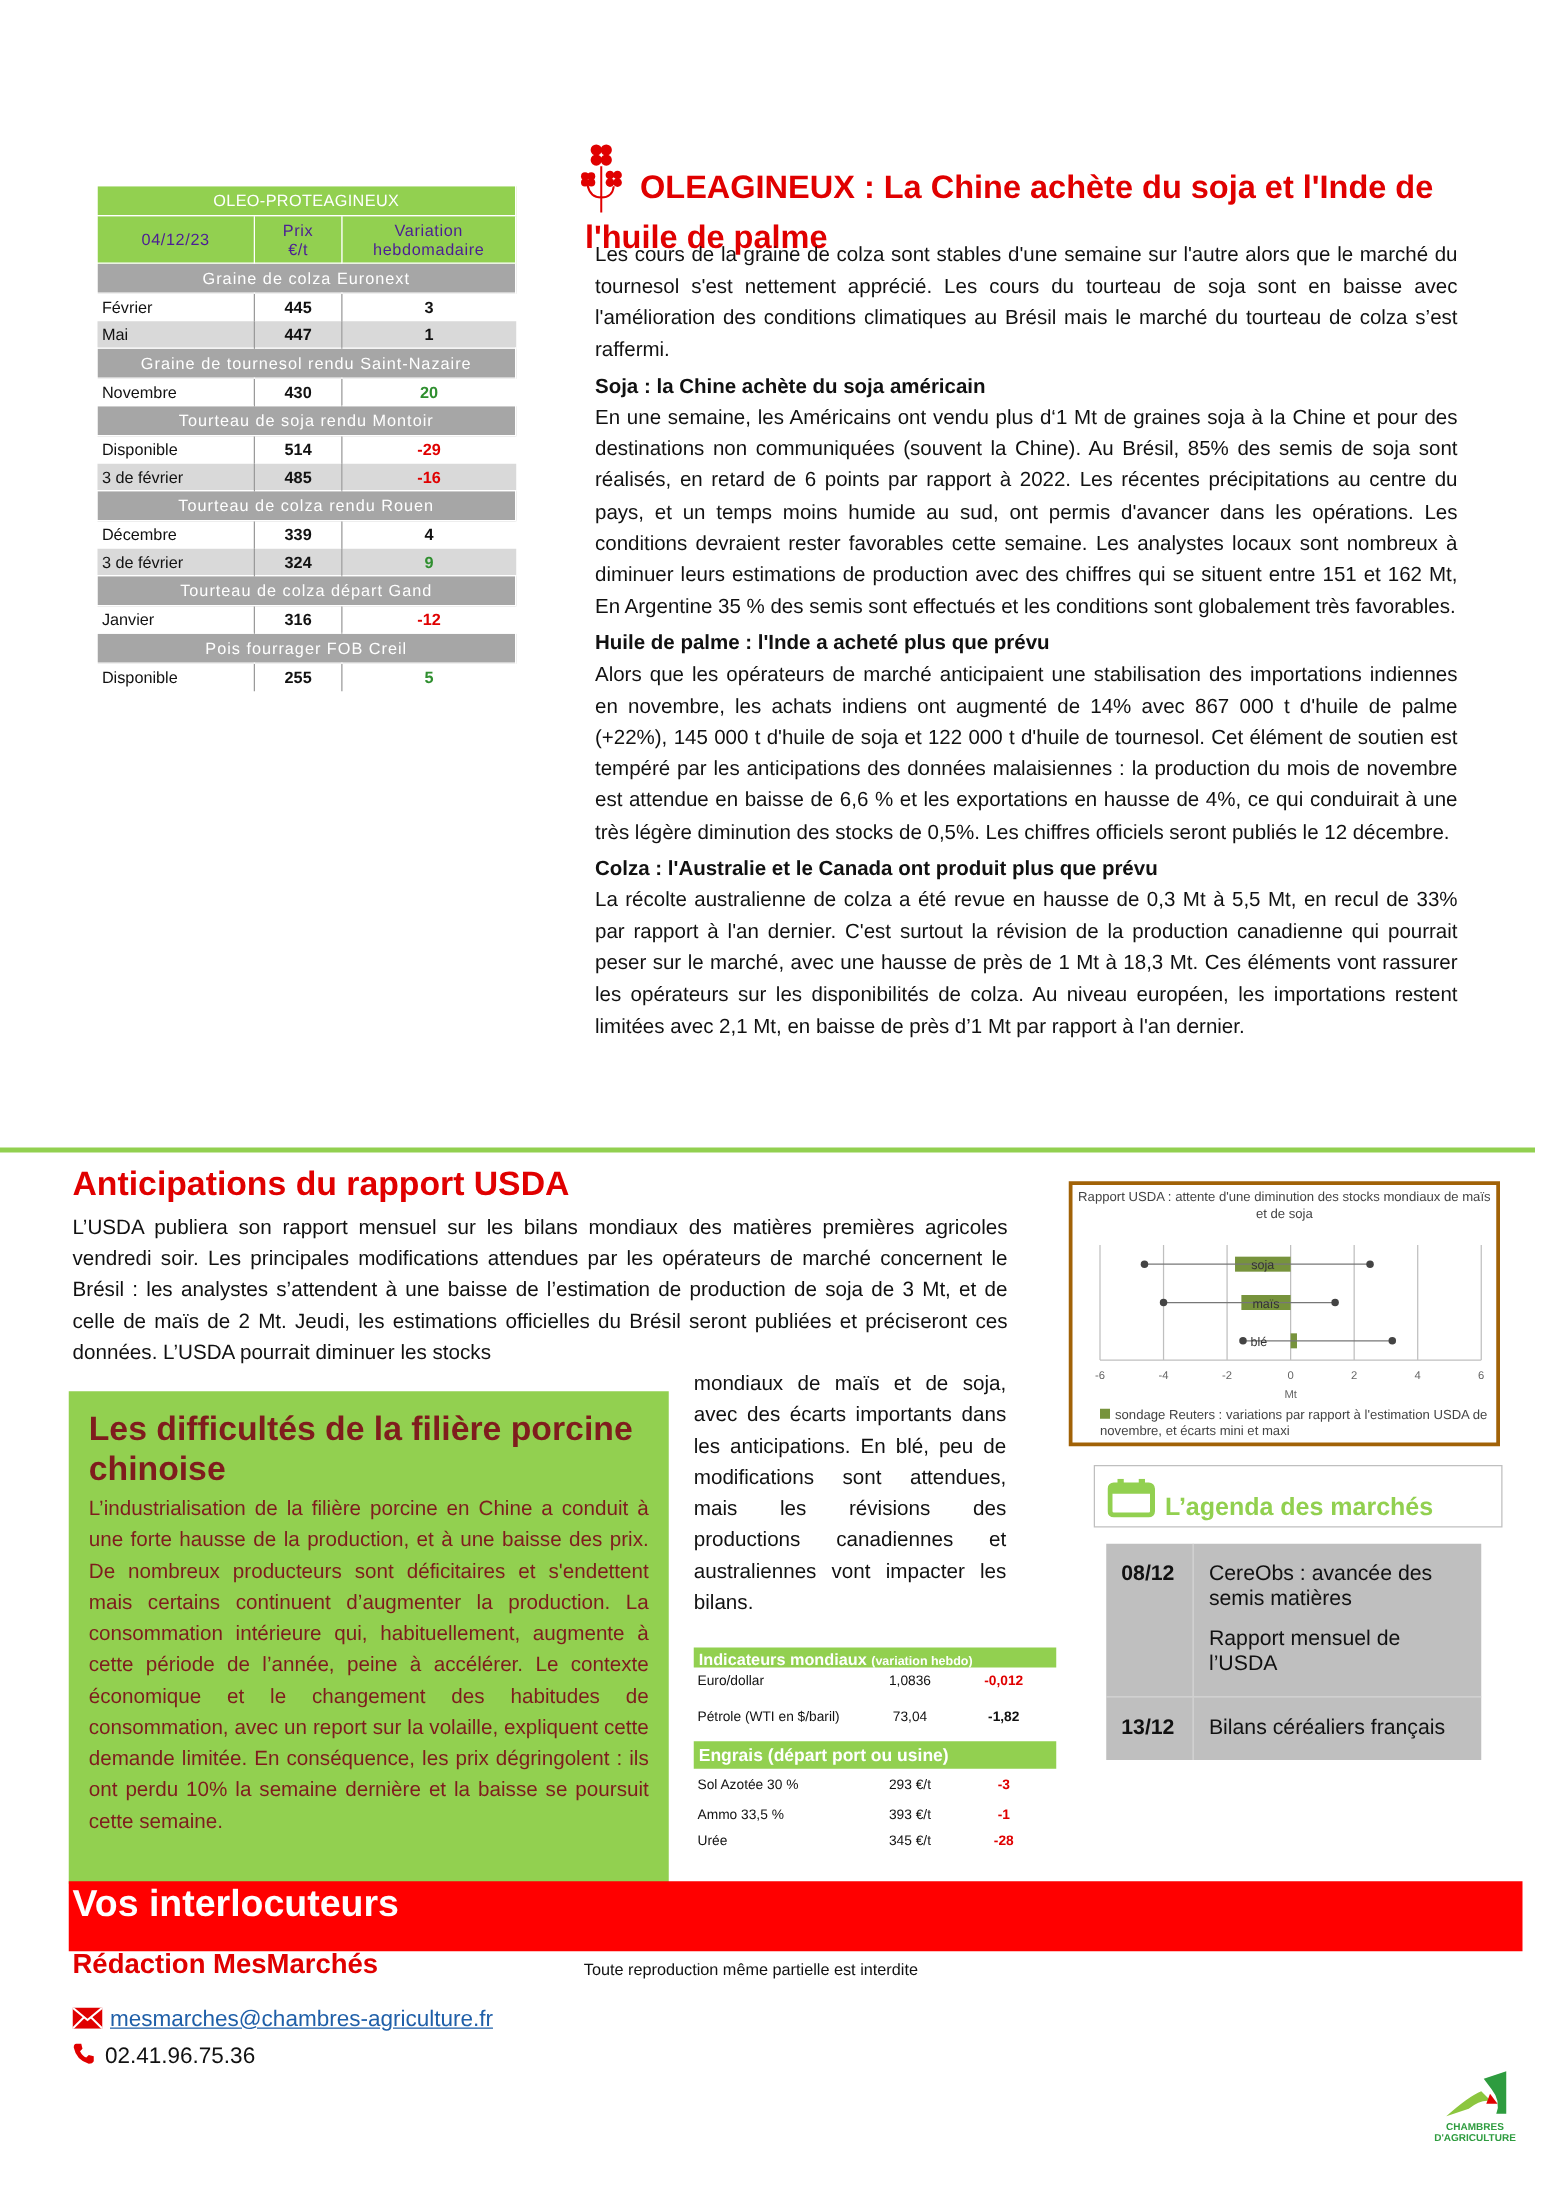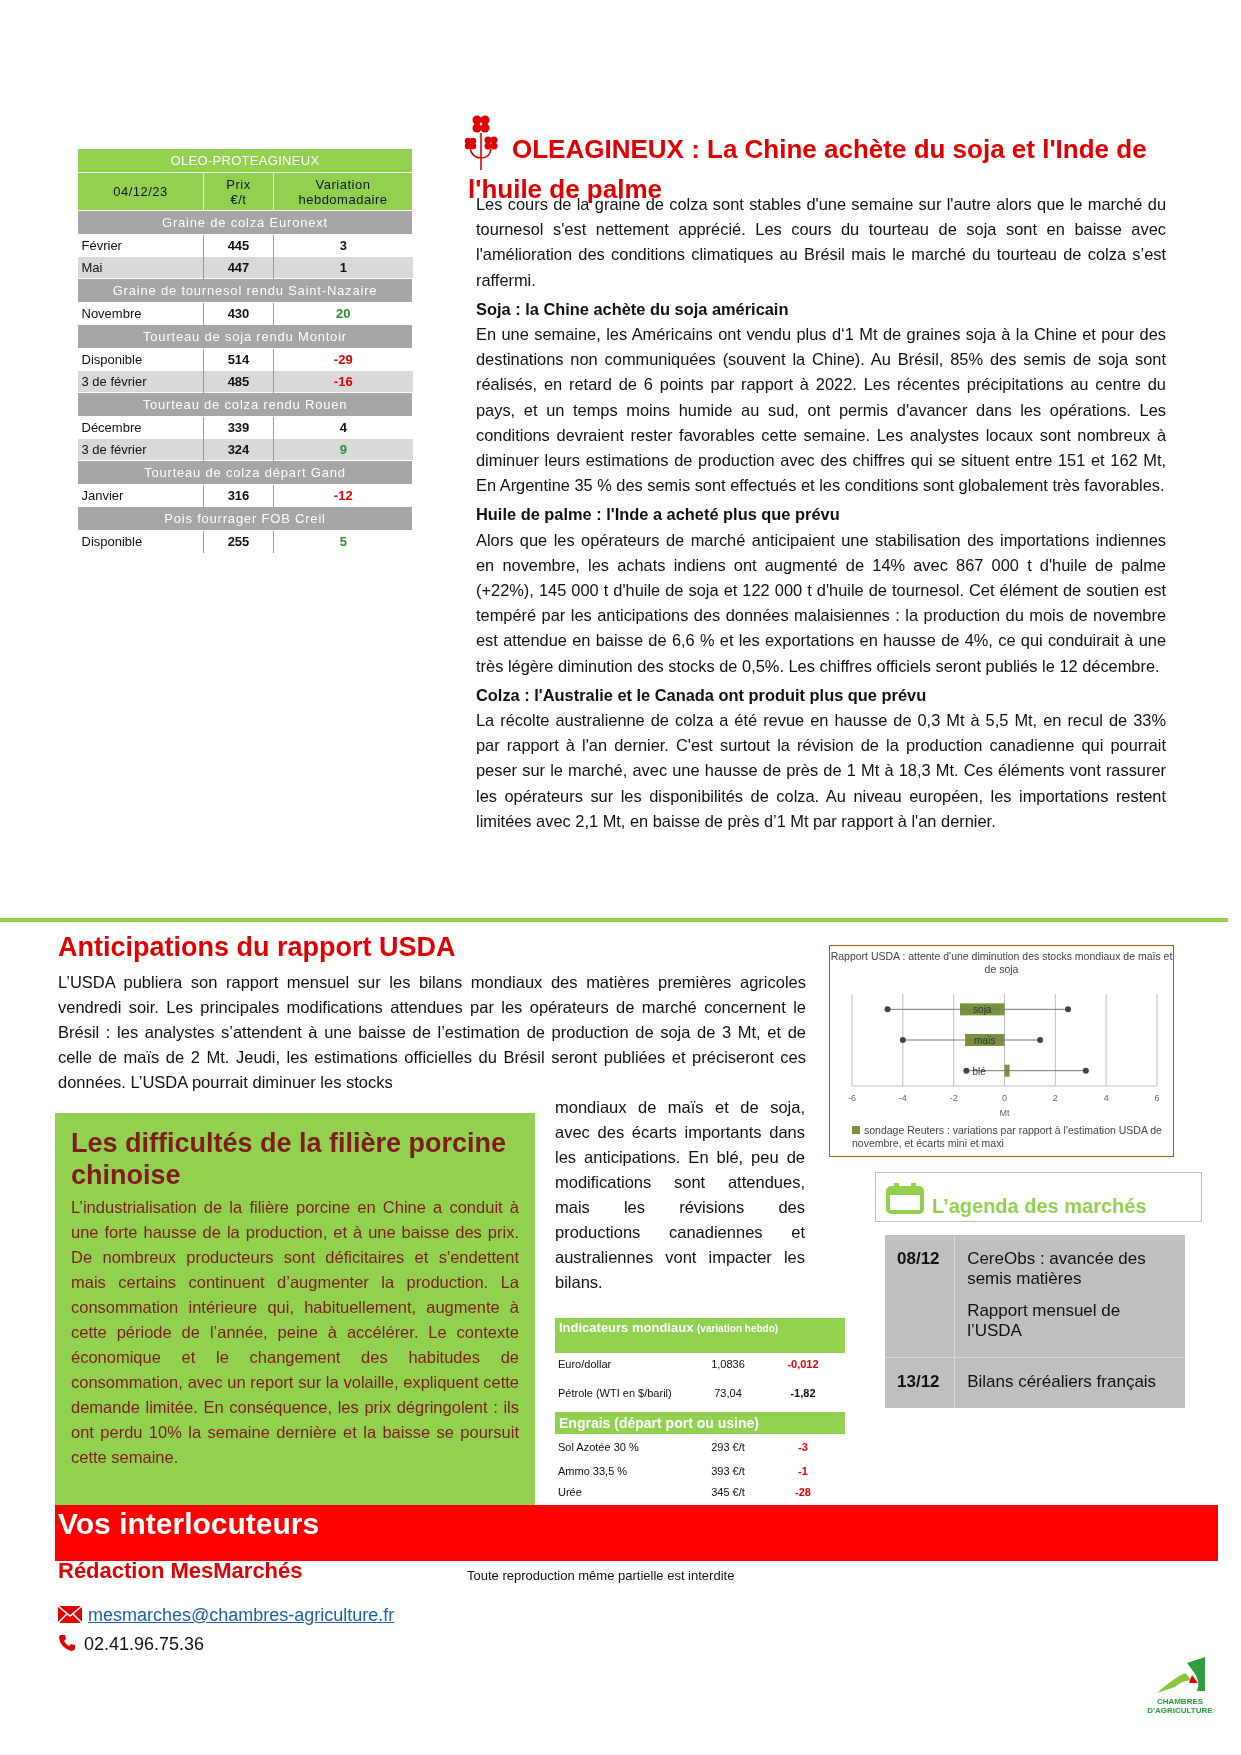--- a/index.html
+++ b/index.html
@@ -3,21 +3,21 @@
 <meta charset="utf-8">
 <style>
   * { box-sizing: border-box; margin: 0; padding: 0; }
   body { width: 1241px; height: 1755px; background: #fff; position: relative; font-family: "Liberation Sans", sans-serif; color: #111; overflow: hidden; }
   .abs { position: absolute; }
 
   
   #price-table { left: 77px; top: 148px; width: 336px; border-collapse: collapse; font-size: 13px; }
   #price-table td { border: 1px solid #fff; padding: 0 4px; height: 22px; }
   #price-table .title-row td { background: #92d050; color: #fff; text-align: center; height: 24px; font-size: 13px; letter-spacing: .3px; }
-  #price-table .head-row td { background: #92d050; color: #0f172a; text-align: center; height: 38px; line-height: 15px; letter-spacing: .5px; }
+  #price-table .head-row td { background: #92d050; color: #4c1d95; text-align: center; height: 38px; line-height: 15px; letter-spacing: .5px; }
   #price-table .sec-row td { background: #a6a6a6; color: #fff; text-align: center; height: 24px; letter-spacing: .8px; }
   #price-table .data-row td { border-left: 1px solid #9a9a9a; border-right: none; border-top: none; border-bottom: none; }
   #price-table .data-row td:first-child { border-left: none; }
   #price-table .data-row.alt td { background: #d9d9d9; }
   #price-table .num { text-align: center; font-weight: bold; }
   .pos { color: #2f8f2f; }
   .neg { color: #e00000; }
 
   
   #headline { left: 468px; top: 114px; width: 720px; color: #e00000; font-weight: bold; font-size: 26px; line-height: 34px; }
@@ -27,33 +27,33 @@
   #article p { margin: 0; }
 
   .green-rule { left: 0; top: 918px; width: 1228px; height: 4px; background: #92d050; }
 
   
   #usda-title { left: 58px; top: 932px; font-size: 27px; font-weight: bold; color: #e00000; }
   #usda-body { left: 58px; top: 970px; width: 748px; font-size: 16.5px; line-height: 25px; text-align: justify; }
   #usda-body2 { left: 555px; top: 1095px; width: 250px; font-size: 16.5px; line-height: 25px; text-align: justify; }
 
   
-  #chart { left: 829px; top: 945px; width: 345px; height: 212px; border: 1px solid #a16207; background: #fff; }
+  #chart { left: 855px; top: 945px; width: 345px; height: 212px; border: 3px solid #a16207; background: #fff; }
   #chart .ctitle { position: absolute; top: 4px; left: 0; width: 100%; text-align: center; font-size: 10.5px; line-height: 13px; color: #444; }
   #chart .legend { position: absolute; left: 22px; top: 178px; font-size: 10.5px; color: #444; line-height: 13px; width: 310px; }
   #chart .legend .sw { display: inline-block; width: 8px; height: 8px; background: #77933c; margin-right: 4px; }
 
   
   #porcine { left: 55px; top: 1113px; width: 480px; height: 394px; background: #92d050; color: #7f1d1d; padding: 14px 16px; }
   #porcine h2 { font-size: 27px; line-height: 32px; font-weight: bold; margin-bottom: 4px; }
   #porcine p { font-size: 16.5px; line-height: 25px; text-align: justify; }
 
   
   #indicators { left: 555px; top: 1318px; width: 290px; font-size: 11px; }
-  .ind-head { background: #92d050; color: #fff; font-weight: bold; font-size: 13px; height: 35px; line-height: 20px; padding-left: 4px; }
+  .ind-head { background: #92d050; color: #fff; font-weight: bold; font-size: 13px; height: 16px; line-height: 20px; padding-left: 4px; }
   .ind-head small { font-size: 10px; font-weight: bold; }
   .ind-head.big { font-size: 14px; height: 22px; line-height: 22px; }
   .ind-row { display: flex; align-items: center; height: 21px; padding-left: 3px; }
   .ind-row.tall { height: 38px; line-height: 14px; }
   .ind-row .c1 { width: 130px; } .ind-row .c2 { width: 80px; text-align: center; } .ind-row .c3 { width: 70px; text-align: center; font-weight: bold; }
 
   
   #agenda-head { left: 875px; top: 1172px; width: 327px; height: 50px; border: 1px solid #bfbfbf; color: #92d050; font-size: 20px; font-weight: bold; }
   #agenda-head .cal { position: absolute; left: 10px; top: 10px; width: 38px; height: 31px; }
   #agenda-head .lbl { position: absolute; left: 56px; top: 22px; }

